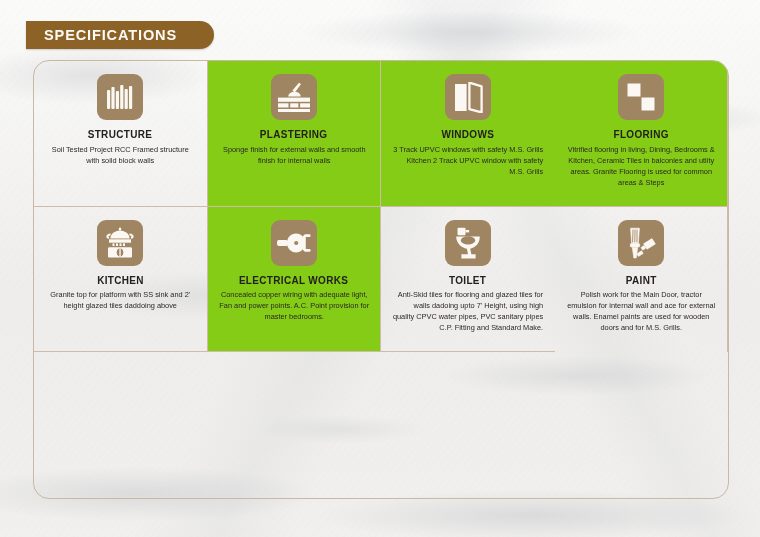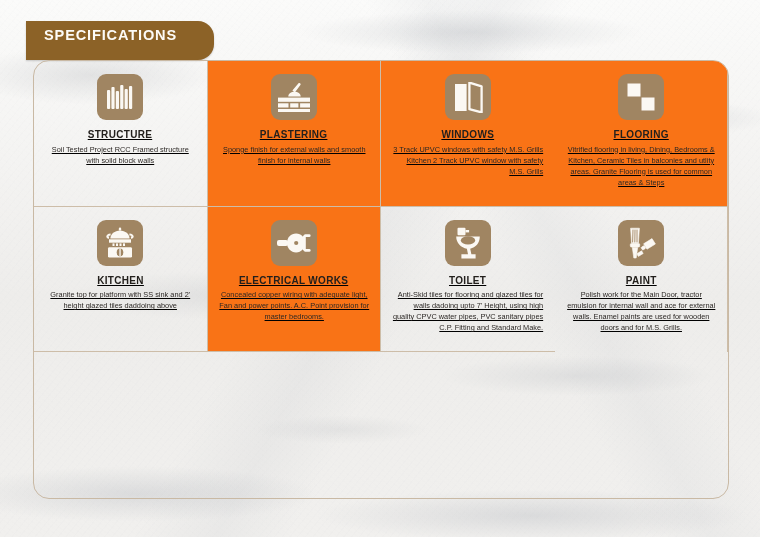--- a/index.html
+++ b/index.html
@@ -31,21 +31,21 @@
     background-image:
       repeating-linear-gradient(37deg, rgba(255,255,255,0) 0 3px, rgba(190,193,198,.10) 3px 4px),
       repeating-linear-gradient(-51deg, rgba(255,255,255,0) 0 5px, rgba(186,190,196,.08) 5px 6px);
   }
 
   
   #badge{
     position:absolute;left:26px;top:21px;
     height:28px;min-width:150px;
     display:flex;align-items:center;
-    padding:0 20px 11px 18px;
+    padding:0 20px 0 18px;
     background:#8c6227;
     border-radius:0 16px 16px 0;
     box-shadow:0 1px 2px rgba(0,0,0,.18);
   }
   #badge span{
     color:#fdfbf7;font-size:15.5px;font-weight:bold;
     letter-spacing:.9px;line-height:1;
     transform:scaleX(.94);transform-origin:left center;
     white-space:nowrap;
   }
@@ -53,34 +53,33 @@
   
   #panel{
     position:absolute;left:33px;top:60px;
     width:694px;height:437px;
     border:1px solid #c9b9a4;
     border-radius:16px;
     overflow:hidden;
     display:grid;
     grid-template-columns:1fr 1fr 1fr 1fr;
     grid-template-rows:1fr 1fr 1fr;
-    text-decoration:underline;
   }
   .cell{
     position:relative;
     border-right:1px solid #cdbda8;
     border-bottom:1px solid #cdbda8;
     display:flex;flex-direction:column;align-items:center;
     padding:13px 9px 8px;
     box-sizing:border-box;
     text-align:center;
   }
   .cell.c4{border-right:none;text-align:right;}
   .cell.r3{border-bottom:none;}
-  .cell.tint{background:#f97316;}
+  .cell.tint{background:#84cc16;}
   .cell.plain{background:transparent;}
 
   .ico{
     width:46px;height:46px;
     background:#a08562;
     border-radius:9px;
     display:flex;align-items:center;justify-content:center;
     margin-bottom:9px;flex:0 0 auto;
   }
   .ico svg{display:block;}

